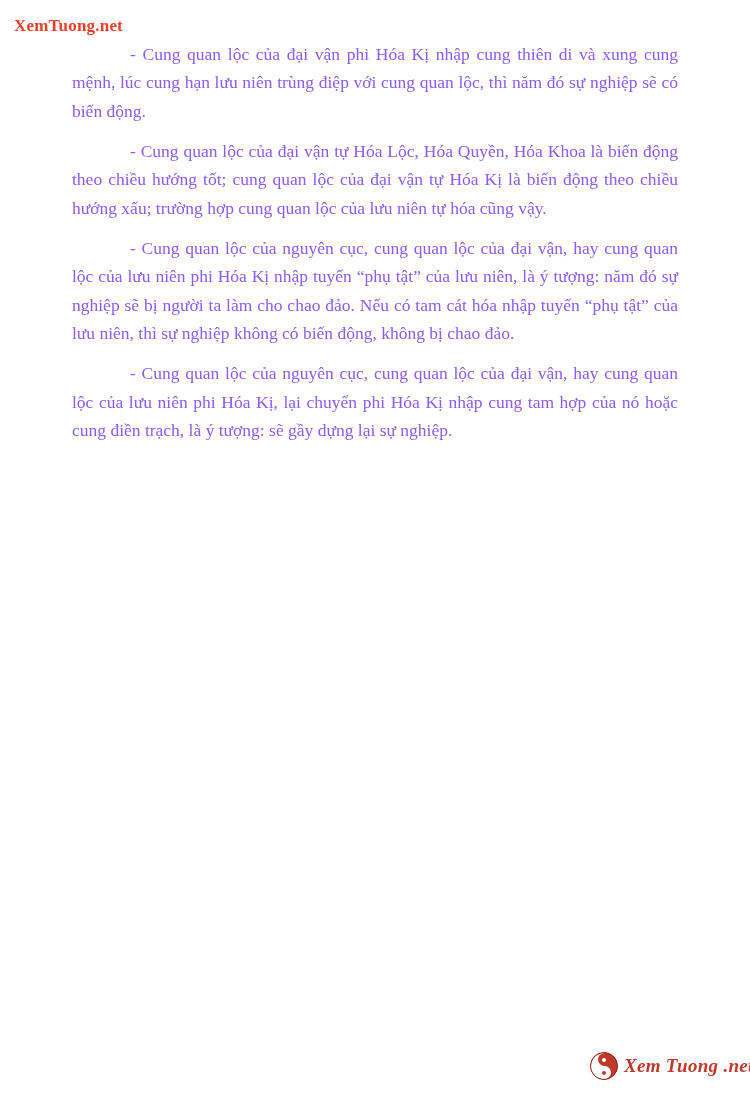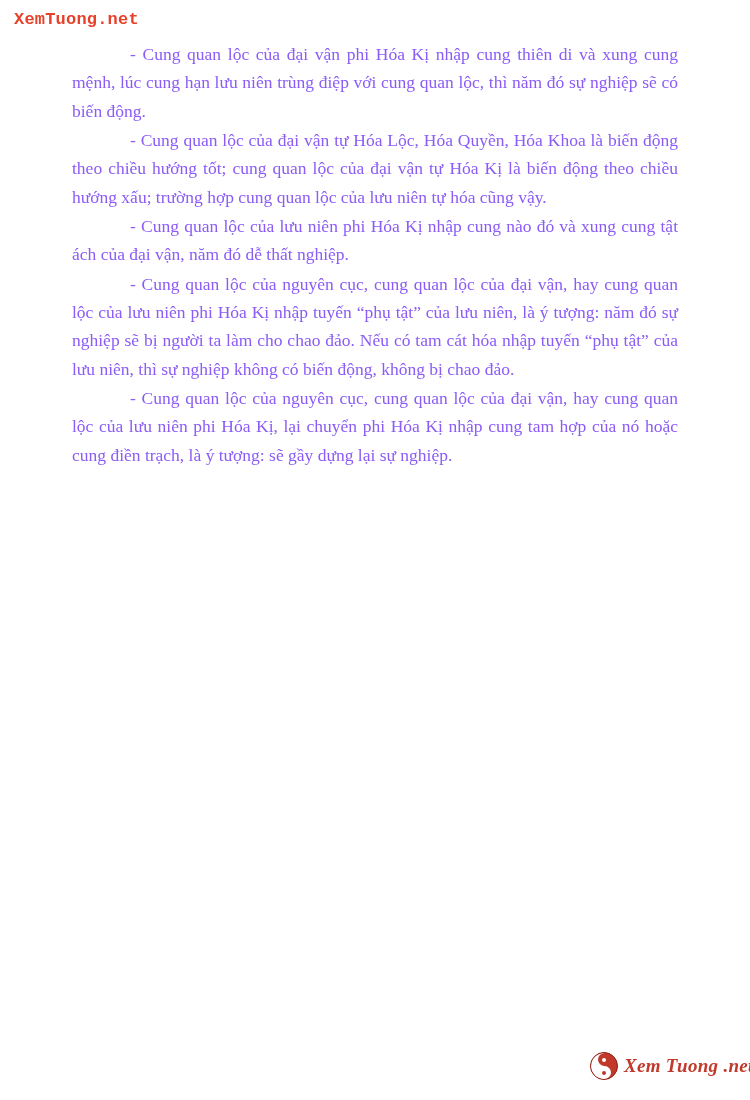--- a/index.html
+++ b/index.html
@@ -15,23 +15,23 @@
     overflow: hidden;
   }
   .page {
     position: relative;
     width: 750px;
     height: 1100px;
     box-sizing: border-box;
   }
   .watermark-top {
     position: absolute;
-    top: 10px;
+    top: 16px;
     left: 14px;
-    font-family: Liberation Mono, monospace;
+    font-family: Liberation Serif, serif;
     font-size: 17px;
     font-weight: 600;
     color: #e8412a;
     letter-spacing: 0.2px;
     text-align: center;
   }
   .content {
     position: absolute;
     top: 40px;
     left: 72px;
@@ -41,21 +41,21 @@
     margin: 0 0 0 0;
     text-indent: 58px;
     font-size: 17.5px;
     line-height: 1.62;
     color: #8b5cf6;
     text-align: justify;
     text-justify: inter-word;
     font-family: "Liberation Serif", serif;
   }
   .para + .para {
-    margin-top: 1px;
+    margin-top: 12px;
   }
   .watermark-bottom {
     position: absolute;
     left: 590px;
     top: 1048px;
     width: 140px;
     height: 36px;
     display: flex;
     align-items: center;
   }
@@ -124,21 +124,20 @@
 </head>
 <body>
 
 <div class="page">
 
   <div class="watermark-top">XemTuong.net</div>
 
   <div class="content">
     <p class="para">- Cung quan lộc của đại vận phi Hóa Kị nhập cung thiên di và xung cung mệnh, lúc cung hạn lưu niên trùng điệp với cung quan lộc, thì năm đó sự nghiệp sẽ có biến động.</p>
     <p class="para">- Cung quan lộc của đại vận tự Hóa Lộc, Hóa Quyền, Hóa Khoa là biến động theo chiều hướng tốt; cung quan lộc của đại vận tự Hóa Kị là biến động theo chiều hướng xấu; trường hợp cung quan lộc của lưu niên tự hóa cũng vậy.</p>
-    <p class="para">- Cung quan lộc của lưu niên phi Hóa Kị nhập cung nào đó và xung cung tật ách của đại vận, năm đó dễ thất nghiệp.</p>
     <p class="para">- Cung quan lộc của nguyên cục, cung quan lộc của đại vận, hay cung quan lộc của lưu niên phi Hóa Kị nhập tuyến “phụ tật” của lưu niên, là ý tượng: năm đó sự nghiệp sẽ bị người ta làm cho chao đảo. Nếu có tam cát hóa nhập tuyến “phụ tật” của lưu niên, thì sự nghiệp không có biến động, không bị chao đảo.</p>
     <p class="para">- Cung quan lộc của nguyên cục, cung quan lộc của đại vận, hay cung quan lộc của lưu niên phi Hóa Kị, lại chuyển phi Hóa Kị nhập cung tam hợp của nó hoặc cung điền trạch, là ý tượng: sẽ gầy dựng lại sự nghiệp.</p>
   </div>
 
   <div class="watermark-bottom">
     <span class="yinyang">
       <span class="wm-dot-a"></span>
       <span class="wm-dot-b"></span>
     </span>
     <span class="wm-text">Xem Tuong .net</span>

